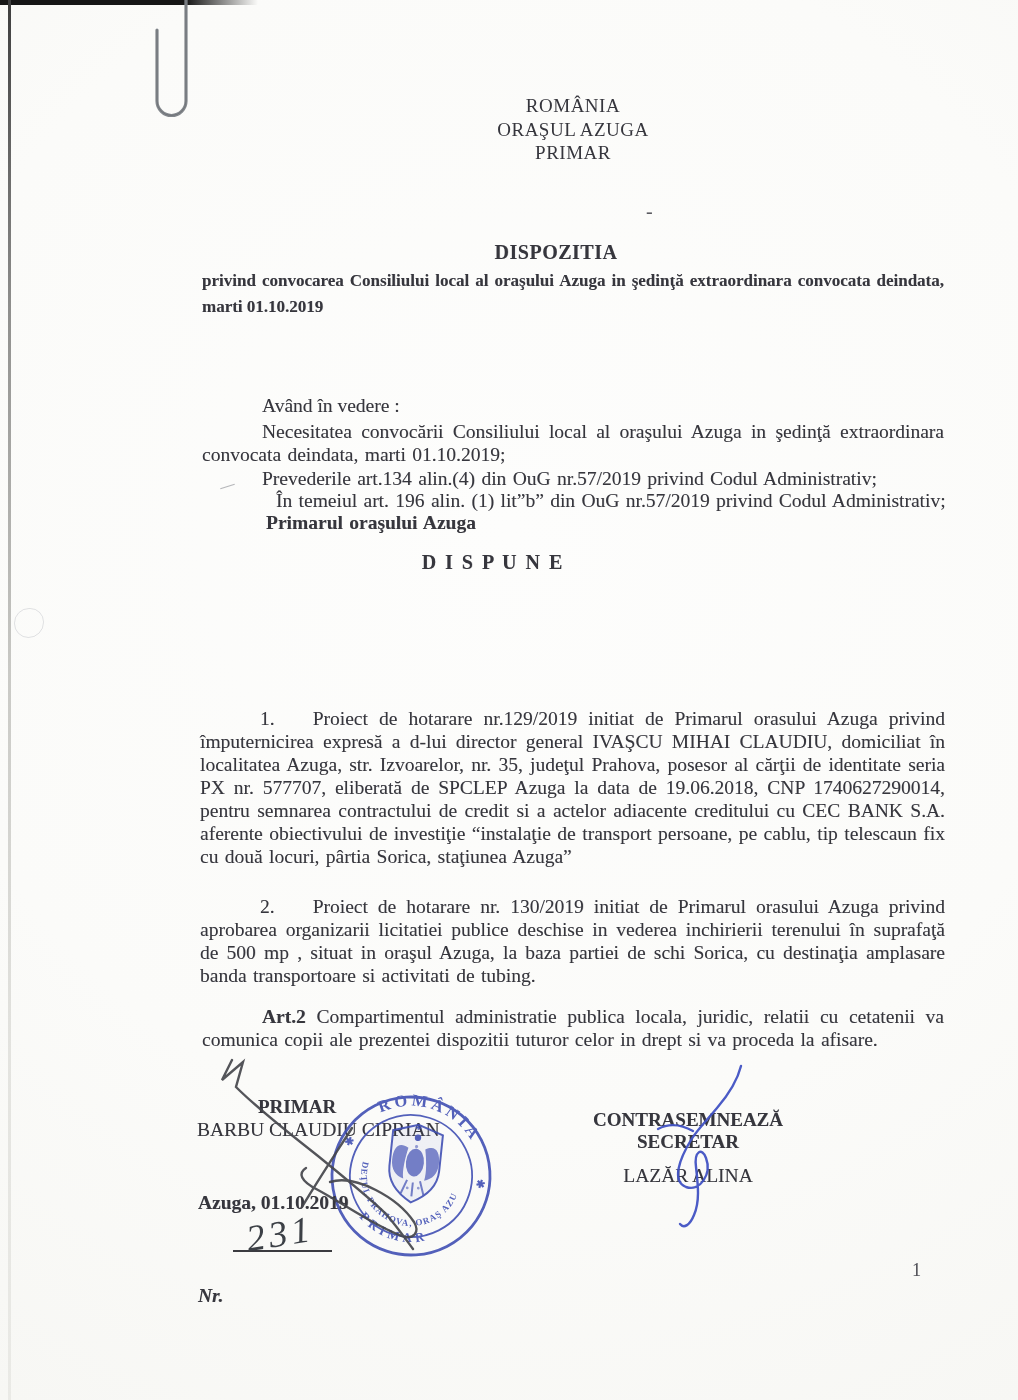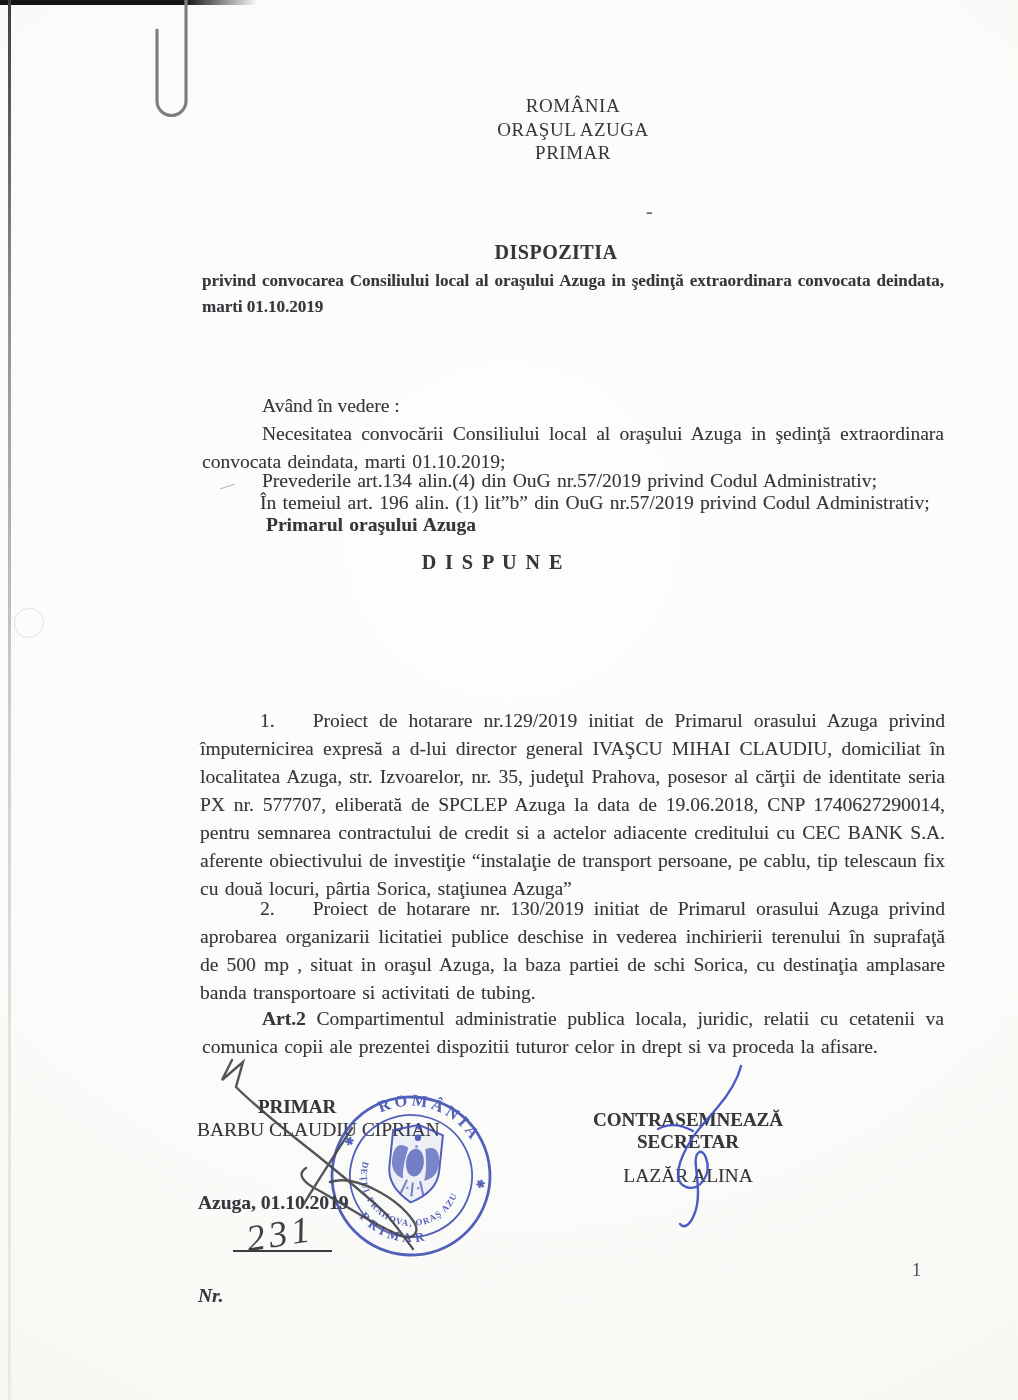--- a/index.html
+++ b/index.html
@@ -22,21 +22,21 @@
   .tick-artifact{position:absolute;left:220px;top:486px;width:15px;height:0;
     border-top:1.6px solid rgba(110,112,120,.5);transform:rotate(-17deg);}
   .dash-artifact{position:absolute;left:646px;top:200px;font-size:20px;color:#5a5a60;}
   
   .header{position:absolute;left:373px;top:94px;width:400px;text-align:center;
     font-size:19px;line-height:23.5px;letter-spacing:.5px;}
   .doc-title{position:absolute;left:406px;top:241px;width:300px;text-align:center;
     font-size:20px;font-weight:bold;letter-spacing:.5px;}
   .doc-subtitle{position:absolute;left:202px;top:268px;width:742px;
     font-size:17px;font-weight:bold;line-height:25.5px;text-align:justify;}
-  .para{position:absolute;font-size:19.5px;line-height:28px;text-align:justify;word-spacing:1.5px;}
+  .para{position:absolute;font-size:19.5px;line-height:23px;text-align:justify;word-spacing:1.5px;}
   .indent{text-indent:60px;}
   .having{position:absolute;left:262px;top:395px;font-size:19.5px;}
   .bold{font-weight:bold;}
   .dispune{position:absolute;left:343px;top:551px;width:300px;text-align:center;
     font-size:20px;font-weight:bold;letter-spacing:2px;}
   .num{margin-right:38px;}
   
   .sig-title-left{position:absolute;left:258px;top:1096px;font-size:19px;font-weight:bold;}
   .sig-name-left{position:absolute;left:197px;top:1119px;font-size:19.5px;}
   .sig-block-right{position:absolute;left:545px;top:1097px;width:286px;text-align:center;}
@@ -76,21 +76,21 @@
     <div>ORAŞUL AZUGA</div>
     <div>PRIMAR</div>
   </div>
 
   <div class="doc-title txt">DISPOZITIA</div>
   <div class="doc-subtitle txt">privind convocarea Consiliului local al oraşului Azuga in şedinţă extraordinara convocata deindata, marti 01.10.2019</div>
 
   <div class="having txt">Având în vedere :</div>
   <p class="para indent txt" style="left:202px;top:420px;width:742px;">Necesitatea convocării Consiliului local al oraşului Azuga in şedinţă extraordinara convocata deindata, marti 01.10.2019;</p>
   <p class="para indent txt" style="left:202px;top:467px;width:742px;">Prevederile art.134 alin.(4)  din OuG nr.57/2019 privind Codul Administrativ;</p>
-  <p class="para indent txt" style="left:200px;top:489px;width:742px;">În temeiul art. 196 alin. (1) lit”b”  din OuG nr.57/2019 privind Codul Administrativ;</p>
+  <p class="para indent txt" style="left:216px;top:489px;width:742px;">În temeiul art. 196 alin. (1) lit”b”  din OuG nr.57/2019 privind Codul Administrativ;</p>
   <p class="para indent bold txt" style="left:206px;top:511px;width:742px;">Primarul oraşului Azuga</p>
 
   <div class="dispune txt">D I S P U N E</div>
 
 
   <p class="para indent txt" style="left:200px;top:707px;width:745px;"><span class="num">1.</span><span>Proiect de hotarare nr.129/2019 initiat de Primarul orasului Azuga privind împuternicirea expresă a d-lui director general IVAŞCU MIHAI CLAUDIU, domiciliat în localitatea Azuga, str. Izvoarelor, nr. 35, judeţul Prahova, posesor al cărţii de identitate seria PX nr. 577707, eliberată de SPCLEP Azuga la data de 19.06.2018, CNP 1740627290014, pentru semnarea contractului de credit si a actelor adiacente creditului cu CEC BANK S.A. aferente obiectivului de investiţie “instalaţie de transport persoane, pe cablu, tip telescaun fix cu două locuri, pârtia Sorica, staţiunea Azuga”</span></p>
 
   <p class="para indent txt" style="left:200px;top:895px;width:745px;"><span class="num">2.</span><span>Proiect de hotarare nr. 130/2019 initiat de Primarul orasului Azuga privind aprobarea organizarii licitatiei publice deschise in vederea inchirierii terenului în suprafaţă de 500 mp , situat in oraşul Azuga, la baza partiei de schi Sorica, cu destinaţia amplasare banda transportoare si activitati de tubing.</span></p>
 
   <p class="para indent txt" style="left:202px;top:1005px;width:742px;"><b>Art.2</b><span> Compartimentul administratie publica locala, juridic, relatii cu cetatenii va comunica copii ale prezentei dispozitii tuturor celor in drept si va proceda la afisare.</span></p>

